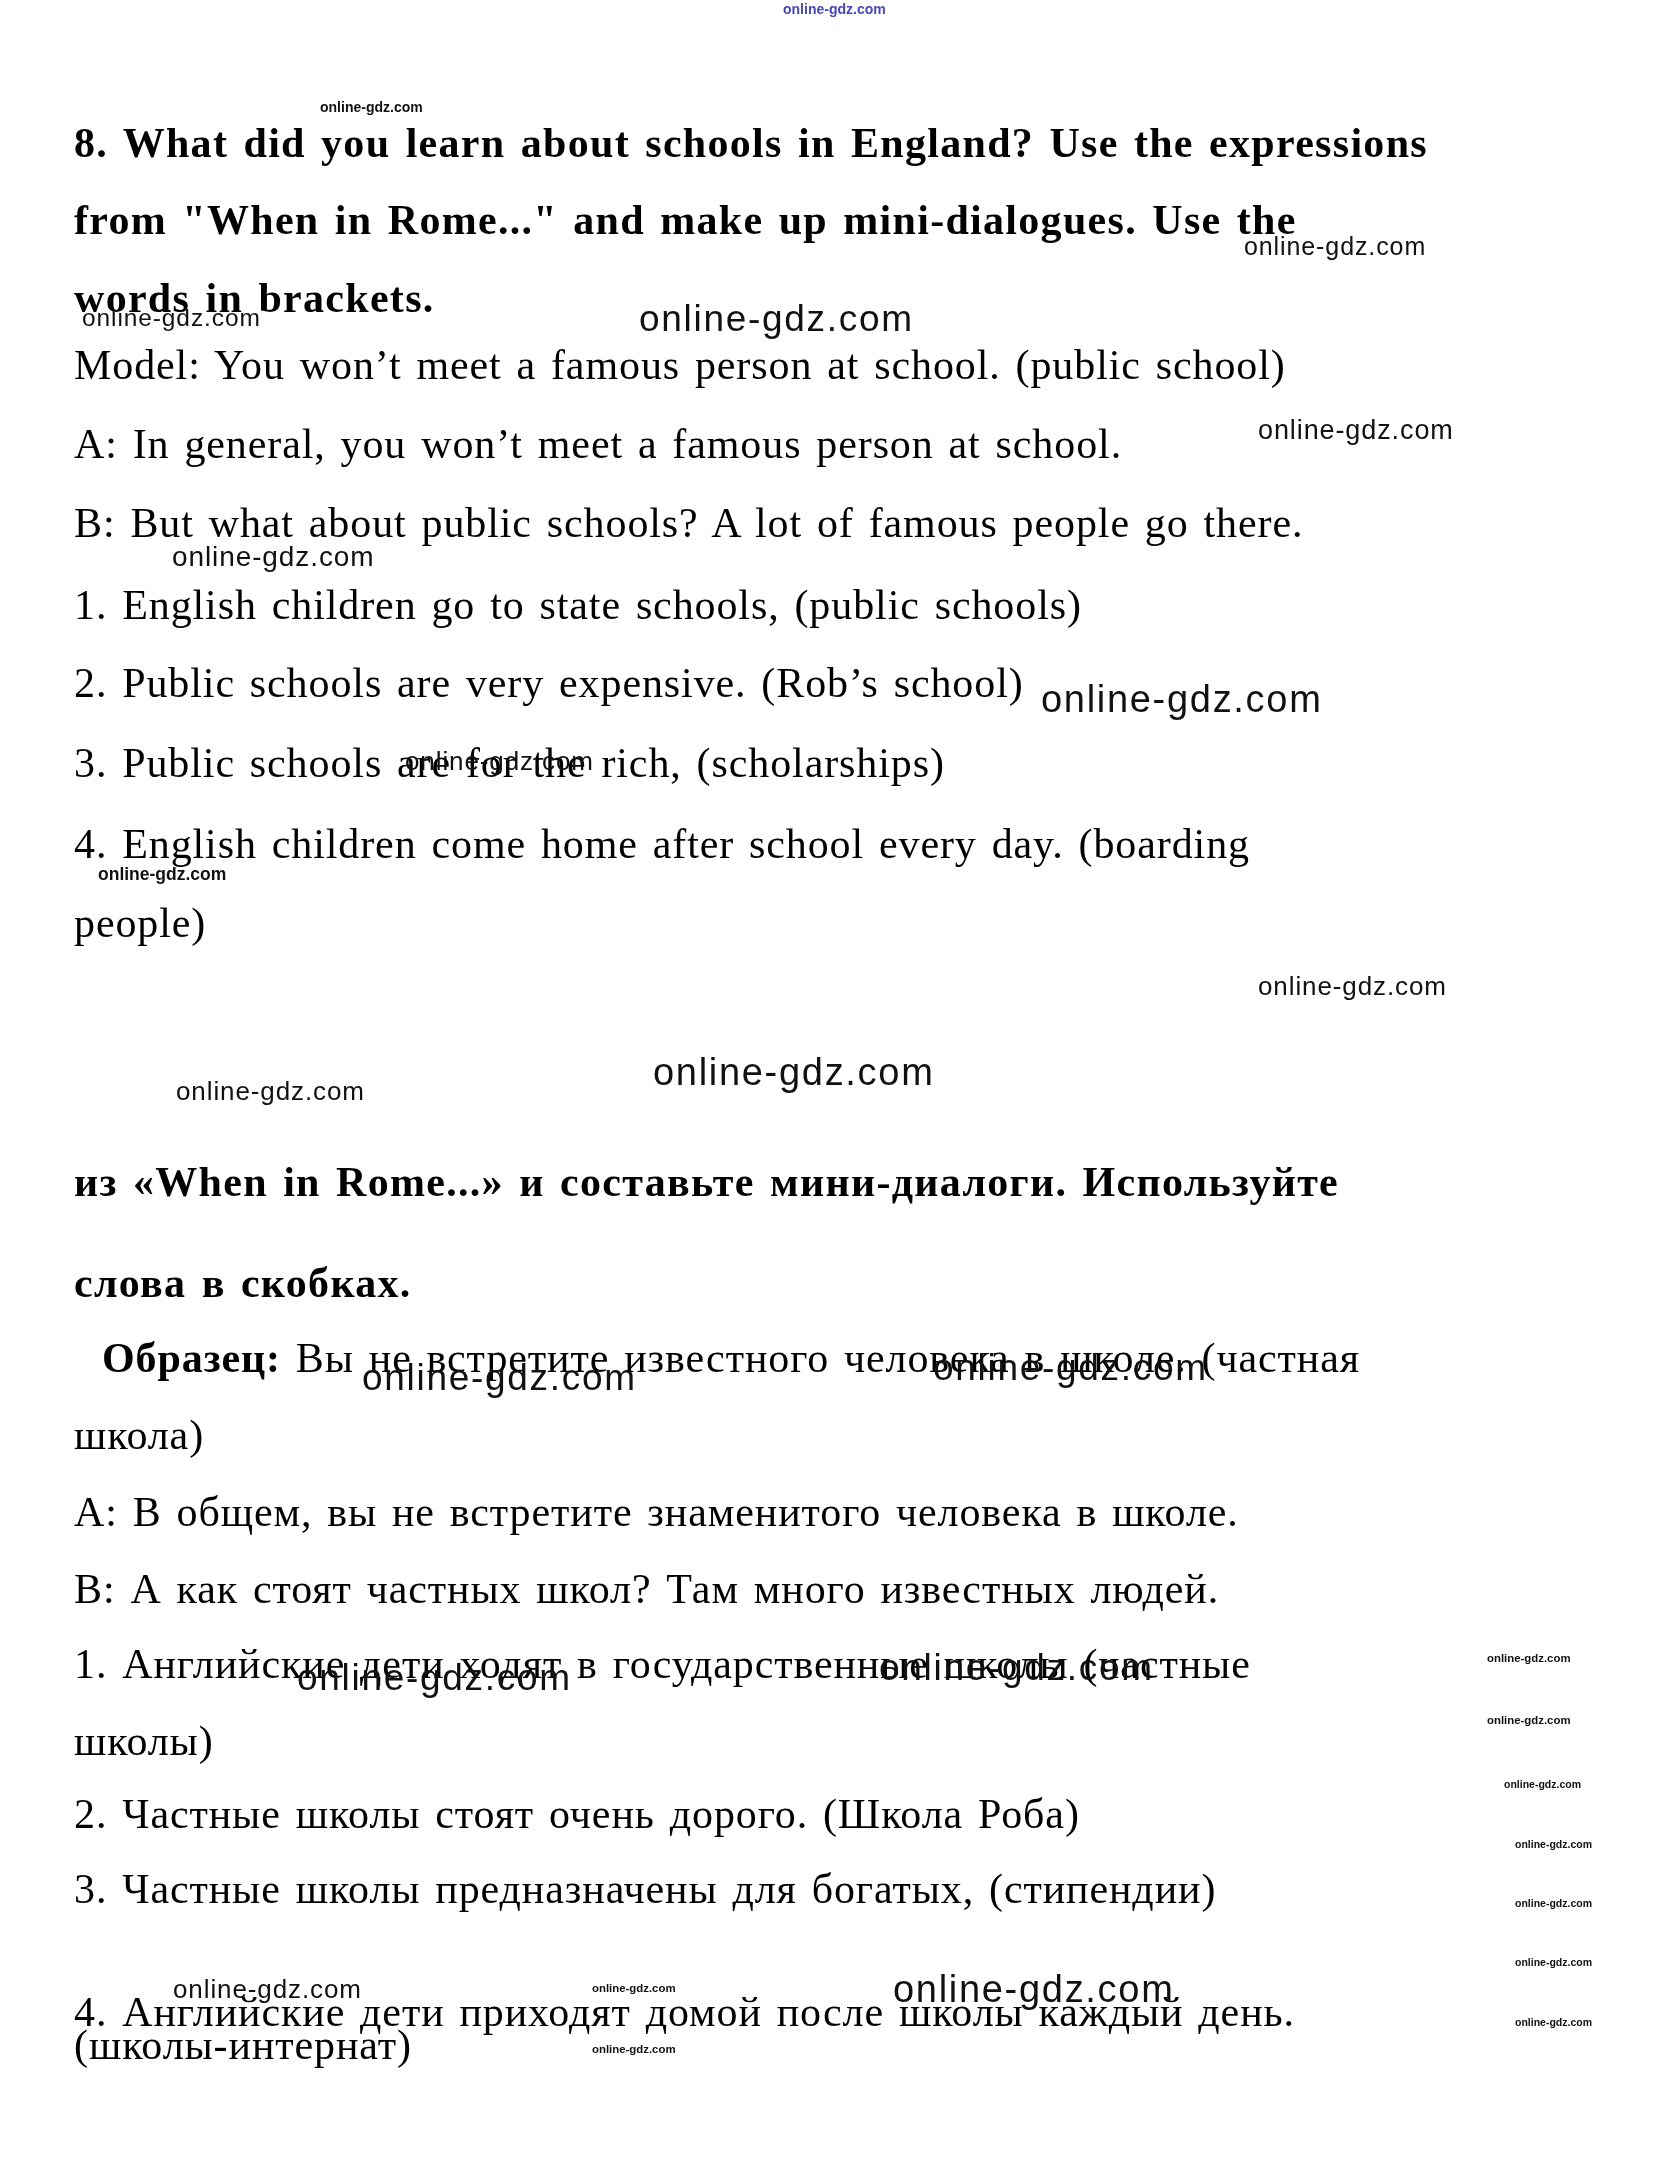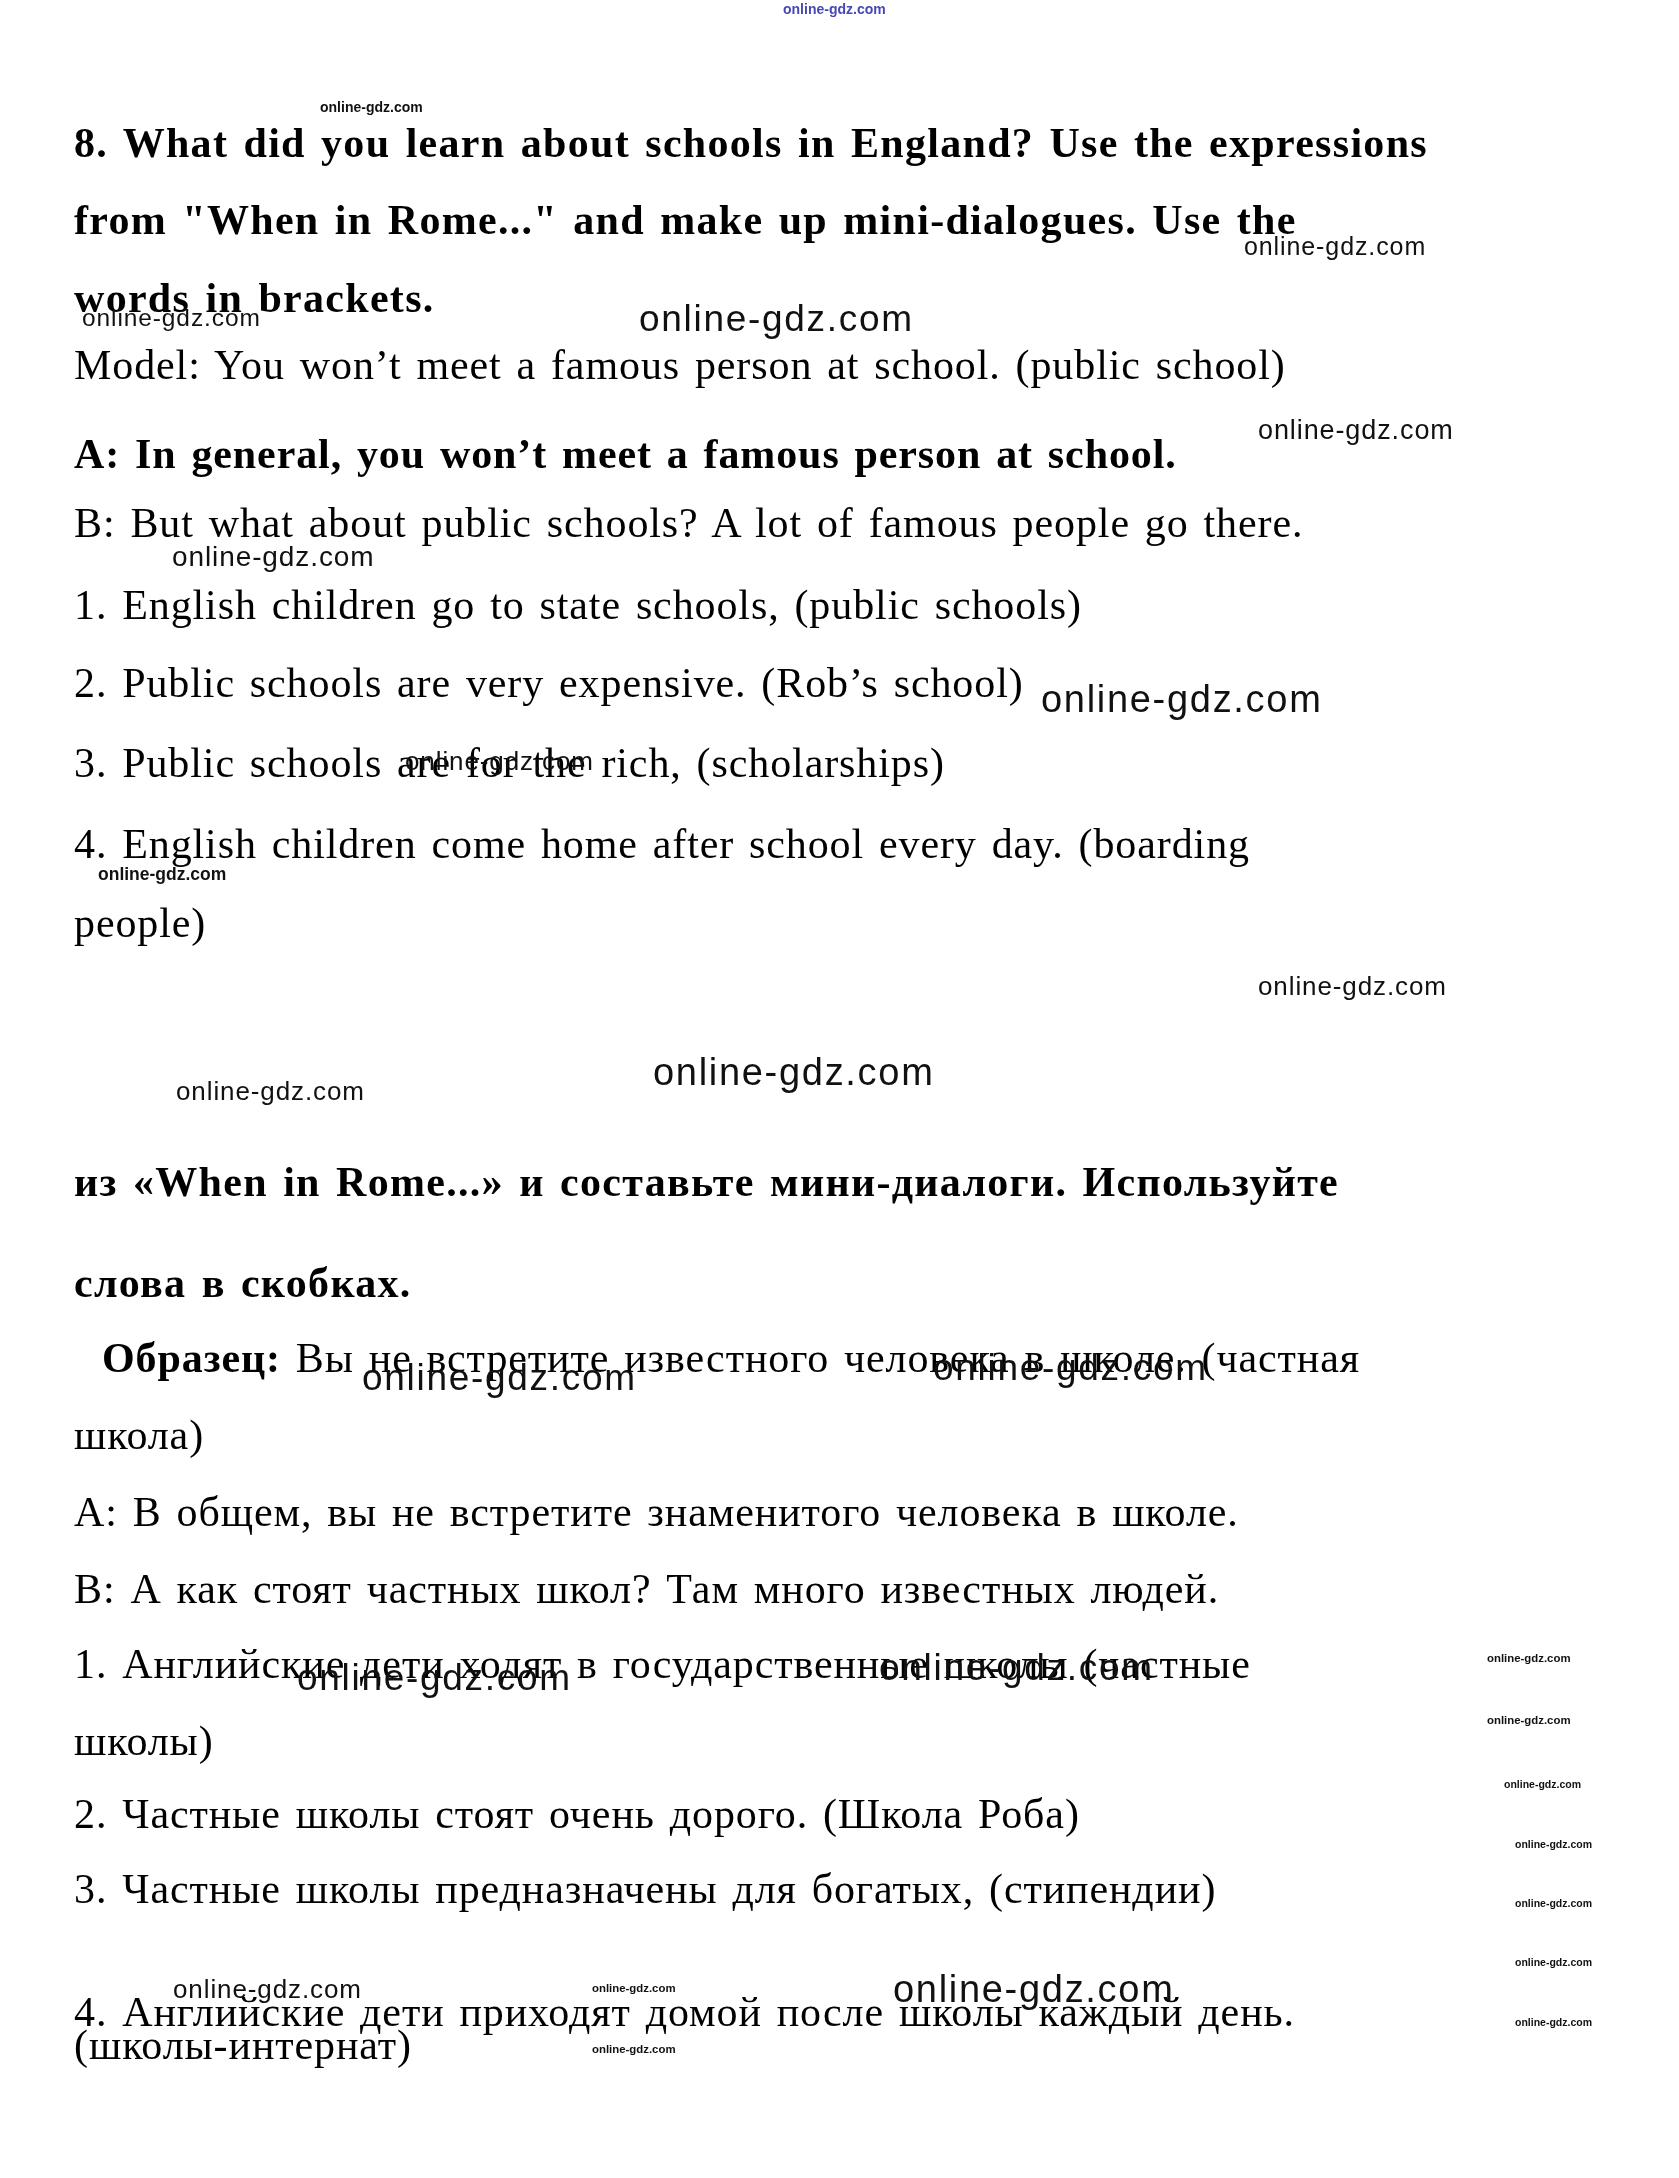--- a/index.html
+++ b/index.html
@@ -42,21 +42,21 @@
   }
 </style>
 </head>
 <body>
 
 <main class="page" id="page">
     <div class="text-line bold" style="top: 121px;">8. What did you learn about schools in England? Use the expressions</div>
     <div class="text-line bold" style="top: 198px;">from "When in Rome..." and make up mini-dialogues. Use the</div>
     <div class="text-line bold" style="top: 276px;">words in brackets.</div>
     <div class="text-line" style="top: 343px;">Model: You won’t meet a famous person at school. (public school)</div>
-    <div class="text-line" style="top: 432px; font-weight: bold;">A: In general, you won’t meet a famous person at school.</div>
+    <div class="text-line" style="top: 422px;">A: In general, you won’t meet a famous person at school.</div>
     <div class="text-line" style="top: 501px;">B: But what about public schools? A lot of famous people go there.</div>
     <div class="text-line" style="top: 583px;">1. English children go to state schools, (public schools)</div>
     <div class="text-line" style="top: 661px;">2. Public schools are very expensive. (Rob’s school)</div>
     <div class="text-line" style="top: 741px; text-align: center;">3. Public schools are for the rich, (scholarships)</div>
     <div class="text-line" style="top: 822px;">4. English children come home after school every day. (boarding</div>
     <div class="text-line" style="top: 901px;">people)</div>
     <div class="text-line bold" style="top: 1160px;">из «When in Rome...» и составьте мини-диалоги. Используйте</div>
     <div class="text-line bold" style="top: 1261px;">слова в скобках.</div>
     <div class="text-line" style="top: 1336px; margin-left: 28px;"><span class="prefix-bold">Образец:</span><span> Вы не встретите известного человека в школе. (частная</span></div>
     <div class="text-line" style="top: 1413px;">школа)</div>

